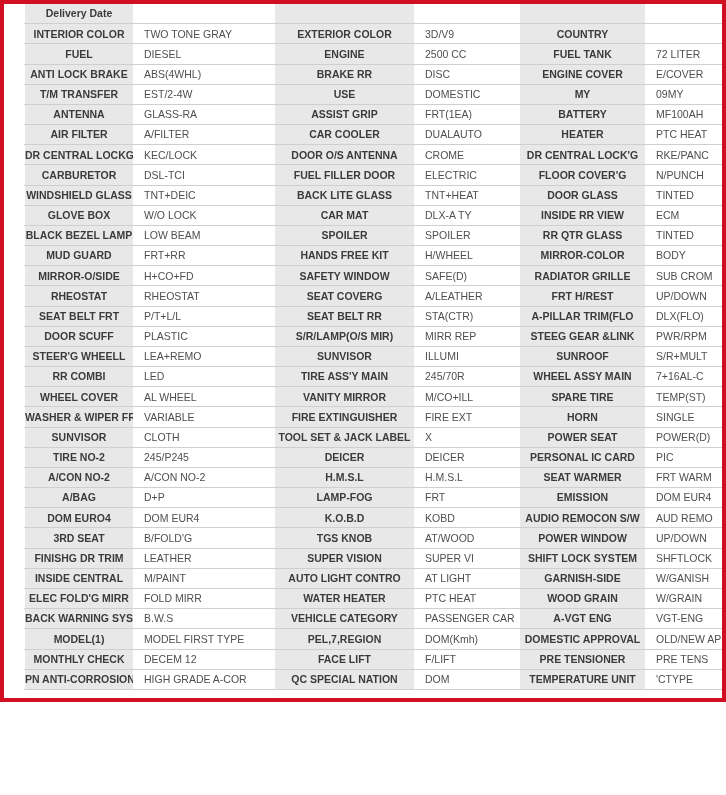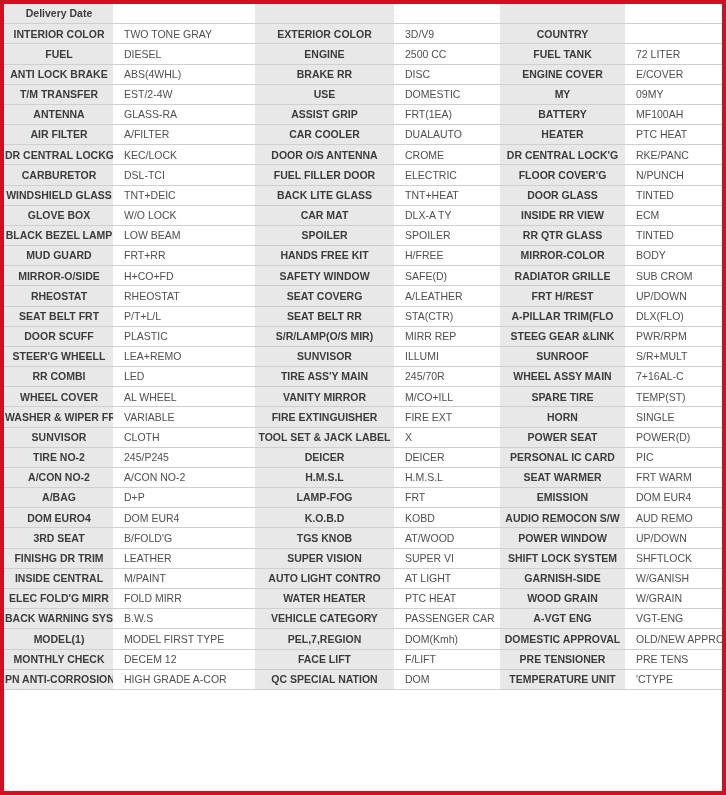--- a/index.html
+++ b/index.html
@@ -4,24 +4,25 @@
 <style>
   html, body {
     margin: 0;
     padding: 0;
     background: #ffffff;
     font-family: "Liberation Sans", sans-serif;
   }
   .sheet {
     box-sizing: border-box;
     width: 726px;
-    height: 795px;
+    height: 702px;
     border: 4px solid #d01020;
     background: #ffffff;
     overflow: hidden;
+    padding-left: 20px;
   }
   table.spec {
     width: 100%;
     border-collapse: collapse;
     table-layout: fixed;
   }
   table.spec td {
     height: 19.18px;
     font-size: 10.5px;
     line-height: 1;
@@ -157,21 +158,21 @@
           <td class="value">LOW BEAM</td>
           <td class="label">SPOILER</td>
           <td class="value">SPOILER</td>
           <td class="label">RR QTR GLASS</td>
           <td class="value">TINTED</td>
         </tr>
         <tr>
           <td class="label">MUD GUARD</td>
           <td class="value">FRT+RR</td>
           <td class="label">HANDS FREE KIT</td>
-          <td class="value">H/FREE</td>
+          <td class="value">H/WHEEL</td>
           <td class="label">MIRROR-COLOR</td>
           <td class="value">BODY</td>
         </tr>
         <tr>
           <td class="label">MIRROR-O/SIDE</td>
           <td class="value">H+CO+FD</td>
           <td class="label">SAFETY WINDOW</td>
           <td class="value">SAFE(D)</td>
           <td class="label">RADIATOR GRILLE</td>
           <td class="value">SUB CROM</td>

